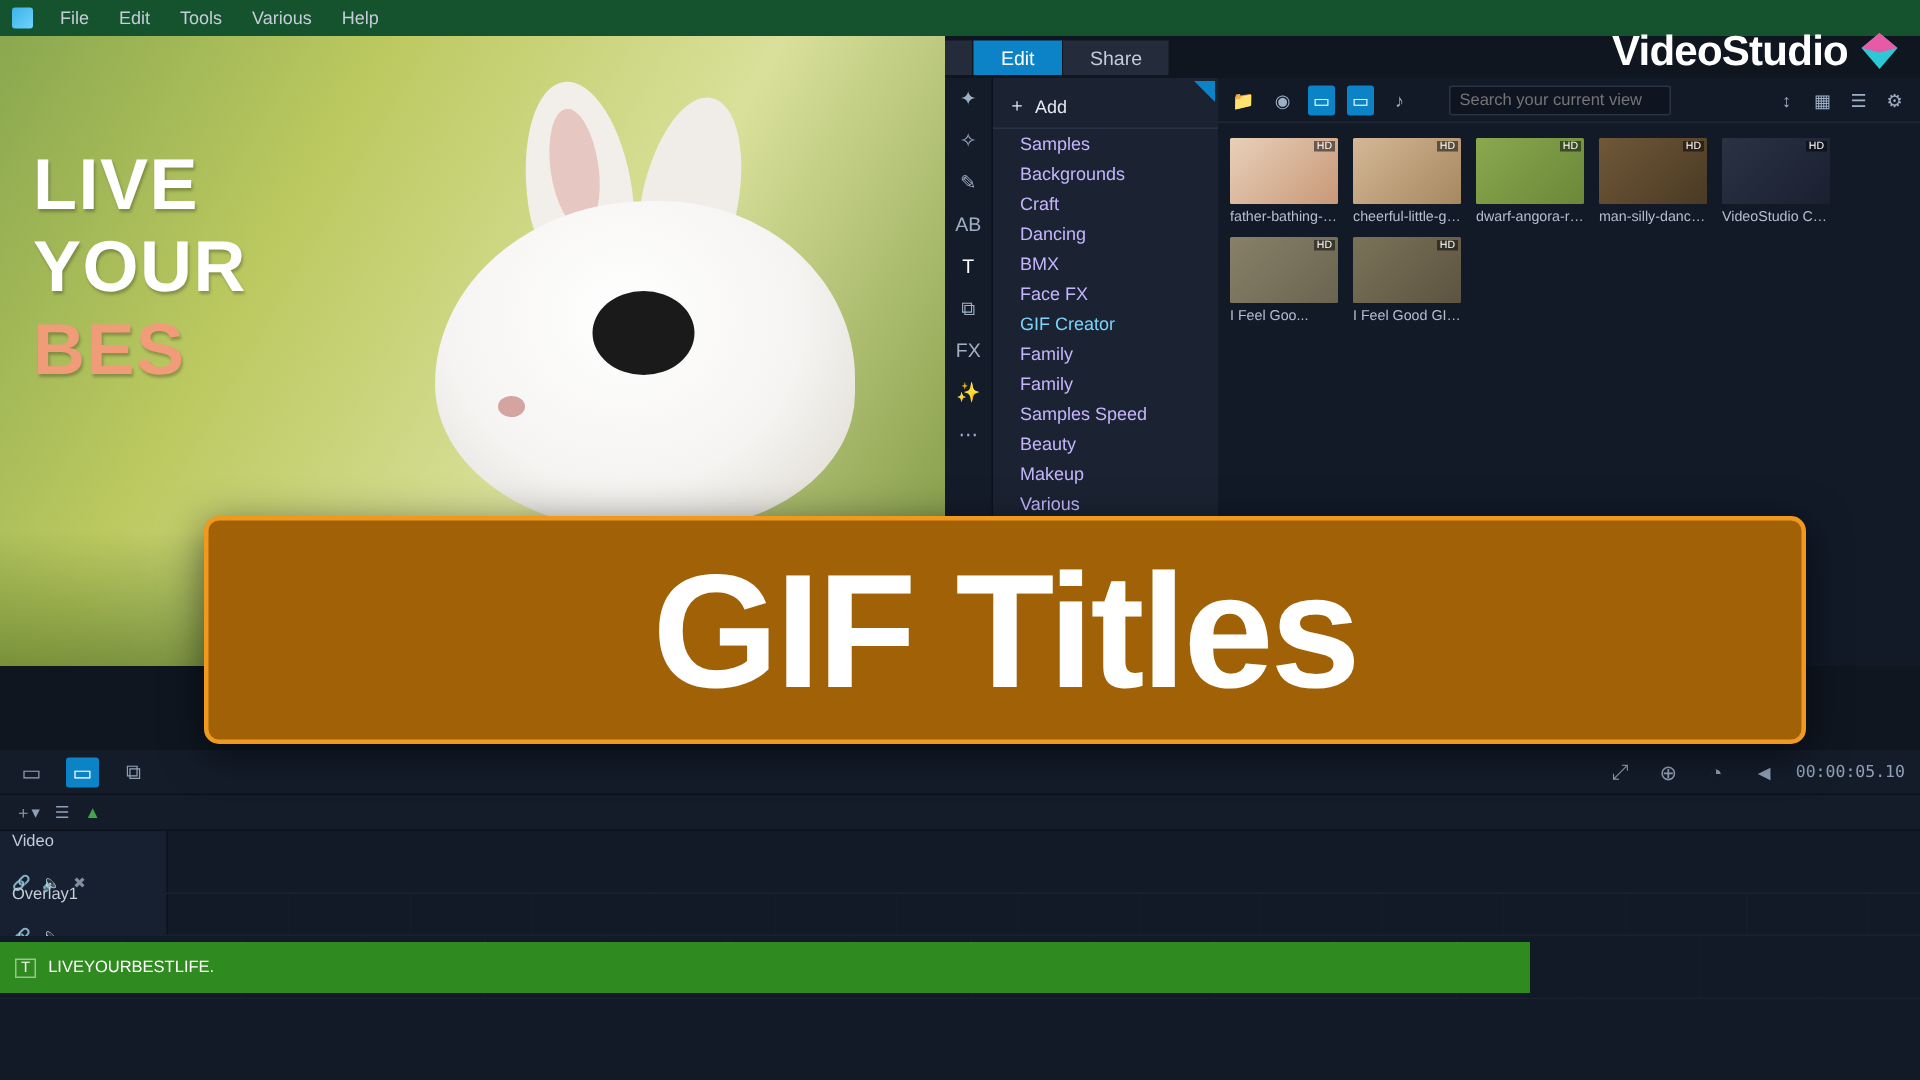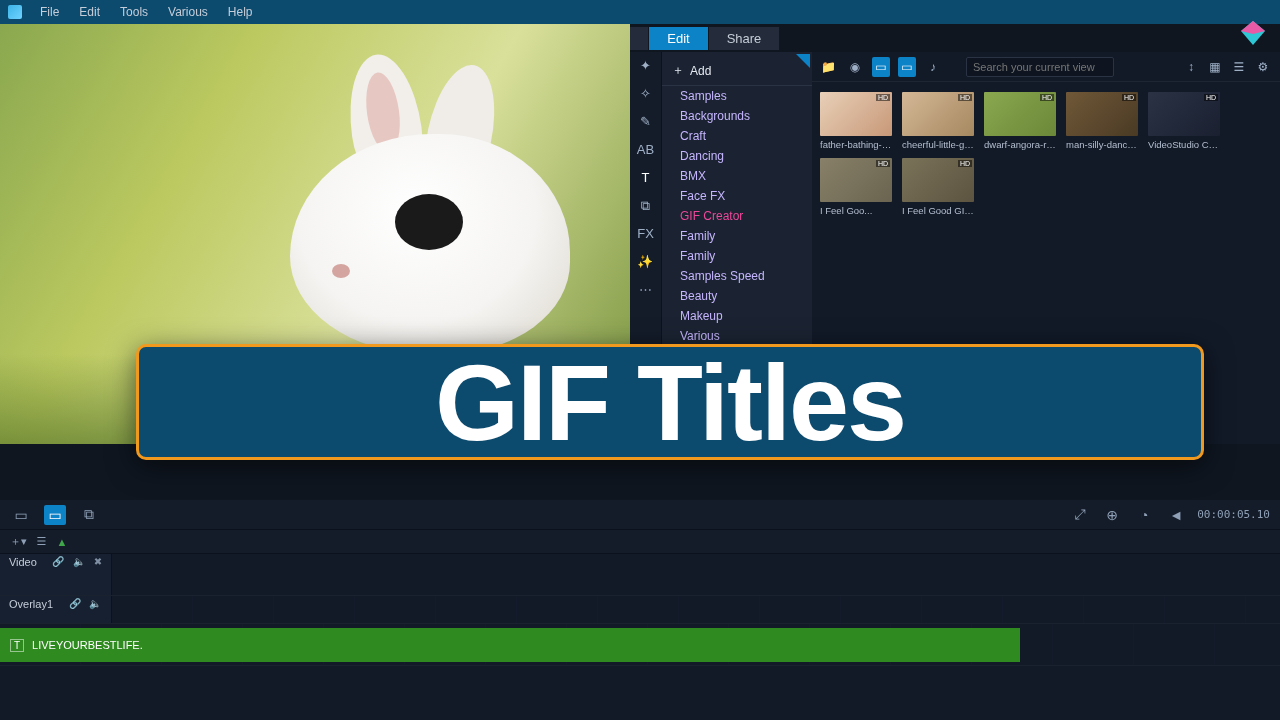--- a/index.html
+++ b/index.html
@@ -1,19 +1,19 @@
 <!DOCTYPE html>
 <html><head>
 <meta charset="utf-8">
 <style>
 * { margin: 0; padding: 0; box-sizing: border-box; font-family: "Segoe UI", Arial, sans-serif; }
 body { width: 1280px; height: 720px; overflow: hidden; background: #0f1620; color: #c5cdd8; position: relative; }
 
 
-.menubar { height: 24px; background: #0c4a6e; display: flex; align-items: center; padding: 0 8px; gap: 4px; }
+.menubar { height: 24px; background: #14532d; display: flex; align-items: center; padding: 0 8px; gap: 4px; }
 .menubar .logo { width: 14px; height: 14px; background: linear-gradient(135deg,#3cb3e8,#6fd3ff); border-radius: 2px; margin-right: 6px; }
 .menubar span { font-size: 12px; padding: 2px 8px; cursor: pointer; }
 
 
 .tabs-row { position: absolute; left: 540px; top: 24px; height: 28px; display: flex; align-items: center; gap: 0; }
 .tabs-row .home { width: 26px; height: 26px; display:flex; align-items:center; justify-content:center; }
 .tabs-row .tab { padding: 4px 18px; font-size: 13px; background: #242b3a; border-right: 1px solid #121621; }
 .tabs-row .tab.active { background: #0c82c7; color: #fff; }
 
 
@@ -38,21 +38,21 @@
 .title-text .l2 { font-size: 48px; }
 .title-text .l3 { font-size: 48px; color: #f09c78; }
 
 
 .library { position:absolute; left: 630px; top: 52px; right: 0; height: 392px; background: #121a28; display:flex; }
 .tool-col { width: 32px; background:#141c2a; display:flex; flex-direction:column; align-items:center; padding-top:6px; gap:10px; border-right:1px solid #0c121d; }
 .tool-col div { width:20px; height:18px; color:#9fb0c6; font-size:13px; text-align:center; cursor:pointer; }
 .cat-panel { width: 150px; background:#1b2332; padding: 4px 0; font-size: 12px; }
 .cat-panel .add { display:flex; align-items:center; gap:6px; padding: 6px 10px; color:#e4e9f0; border-bottom:1px solid #2a3344; }
 .cat-list div { padding: 3px 12px 3px 18px; font-size: 12px; color:#c4b5fd; cursor:pointer; white-space: nowrap; }
-.cat-list div.sel { color: #ec4899; }
+.cat-list div.sel { color: #7dd3fc; }
 .pin { position:absolute; left: 796px; top: 54px; width:0; height:0; border-style:solid; border-width: 0 14px 14px 0; border-color: transparent #0c82c7 transparent transparent; }
 
 .lib-main { flex:1; display:flex; flex-direction:column; }
 .lib-toolbar { height: 30px; display:flex; align-items:center; padding: 0 8px; gap:8px; font-size:12px; border-bottom:1px solid #1e2634; }
 .lib-toolbar .ico { width:18px; height:18px; display:flex; align-items:center; justify-content:center; color:#9fb0c6; cursor:pointer; }
 .lib-toolbar .ico.sel { background:#0c82c7; color:#fff; border-radius:2px; padding:0 3px; height:20px; }
 .lib-toolbar .search { flex:1; max-width:160px; margin-left:4px;padding-left:12px; }
 .lib-toolbar input { width:100%; background:#0e1520; border:1px solid #2a3344; color:#7f8ea3; font-size:11px; padding:3px 6px; border-radius:2px; }
 .lib-toolbar .right { margin-left:auto; display:flex; gap:6px; align-items:center; }
 .thumbs { padding: 10px 8px; display:flex; flex-wrap:wrap; gap: 8px 10px; align-content:flex-start; }
@@ -73,34 +73,34 @@
 .tl-toolbar { height: 30px; background:#141c2a; display:flex; align-items:center; padding:0 10px; gap:12px; border-bottom:1px solid #0c121d; }
 .tl-toolbar .ico { width:22px; height:20px; color:#8fa0b6; display:flex; align-items:center; justify-content:center; cursor:pointer; font-size:14px; }
 .tl-toolbar .ico.sel { background:#0c82c7; color:#fff; border-radius:2px; }
 .tl-toolbar .right { margin-left:auto; display:flex; gap:10px; align-items:center; color:#8fa0b6; font-size:11px;}
 .tl-toolbar2 { height: 24px; background:#141c2a; display:flex; align-items:center; padding:0 10px; gap:10px; border-bottom:1px solid #0c121d; font-size:11px; }
 .tl-toolbar2 .ico { color:#8fa0b6; cursor:pointer; }
 .tl-toolbar2 .tri { color:#3fa64a; }
 
 .tracks { }
 .track { display:flex; height: 42px; border-bottom:1px solid #1a2230; }
-.track .head { width: 112px; background:#162030; display:flex; justify-content:center; padding:2px 8px; gap:16px; border-right:1px solid #0c121d;}
+.track .head { width: 112px; background:#162030; display:flex; flex-direction:column; justify-content:center; padding:2px 8px; gap:16px; border-right:1px solid #0c121d;}
 .track .head .nm { font-size:11px; color:#c5cdd8; }
 .track .head .icons { display:flex; gap:8px; font-size:10px; color:#7f8ea3; }
 .track .lane { flex:1; position:relative; background: repeating-linear-gradient(90deg,#121a28 0,#121a28 80px,#141c2b 80px,#141c2b 81px); }
 .clip-video { position:absolute; left:0; top:3px; height:36px; background:#2b3a30; border:1px solid #3a4a3e; display:flex; align-items:center; padding:0 6px; font-size:10px; color:#d5ddd0; gap:6px;}
 .clip-video .cthumb{ width:48px; height:30px; background:linear-gradient(135deg,#8aa84f,#bcc960); border-radius:1px;}
 .clip-title { position:absolute; left:0; top:4px; height:34px; background:#2f8a1f; display:flex; align-items:center; padding:0 10px; font-size:11px; color:#fff; gap:8px;}
 .clip-title .t{ font-size:10px; border:1px solid rgba(255,255,255,.5); padding:0 3px;}
 
 .track.small { height: 28px; }
 .track.small .head { justify-content:center; }
 
 
-.banner { position:absolute; left: 136px; top: 344px; width: 1068px; height: 116px; background:#0c4a6e; border:3px solid #f0991e; border-radius:10px; display:flex; align-items:center; justify-content:center; box-shadow: 0 6px 28px rgba(0,0,0,.55); }
+.banner { position:absolute; left: 136px; top: 344px; width: 1068px; height: 152px; background:#a16207; border:3px solid #f0991e; border-radius:10px; display:flex; align-items:center; justify-content:center; box-shadow: 0 6px 28px rgba(0,0,0,.55); }
 .banner span { font-size: 108px; font-weight:600; color:#fff; letter-spacing:-2px; }
 
 .timecode-end { font-family: monospace; }
 </style>
 </head>
 <body>
 
 <div class="menubar">
   <div class="logo"></div>
   <span>File</span>
@@ -111,37 +111,43 @@
 </div>
 
 <div class="tabs-row">
   <div class="home">🏠</div>
   <div class="tab">Capture</div>
   <div class="tab active">Edit</div>
   <div class="tab">Share</div>
 </div>
 
 <div class="brand">
+  <span class="brand-text">VideoStudio</span>
   <div class="brand-logo">
     <svg viewBox="0 0 30 30">
         <polygon points="15,3 27,13 15,27 3,13" fill="#2ec7d6"></polygon>
         <polygon points="15,3 27,13 15,16 3,13" fill="#e85aa5"></polygon>
       </svg>
   </div>
 </div>
 
 <div class="preview">
   <div class="rabbit">
     <div class="rabbit-ear1"></div>
       <div class="rabbit-ear2"></div>
     <div class="rabbit-body"></div>
       <div class="rabbit-eye"></div>
       <div class="rabbit-nose"></div>
   </div>
   <div class="grass-fg"></div>
+  <div class="title-text">
+    <div class="l1">LIVE</div>
+    <div class="l2">YOUR</div>
+    <div class="l3">BES</div>
+  </div>
 </div>
 
 <div class="library">
   <div class="tool-col" id="toolcol">
       <div>✦</div>
       <div>✧</div>
       <div>✎</div>
       <div>AB</div>
       <div style="color: rgb(255, 255, 255);">T</div>
       <div>⧉</div>

